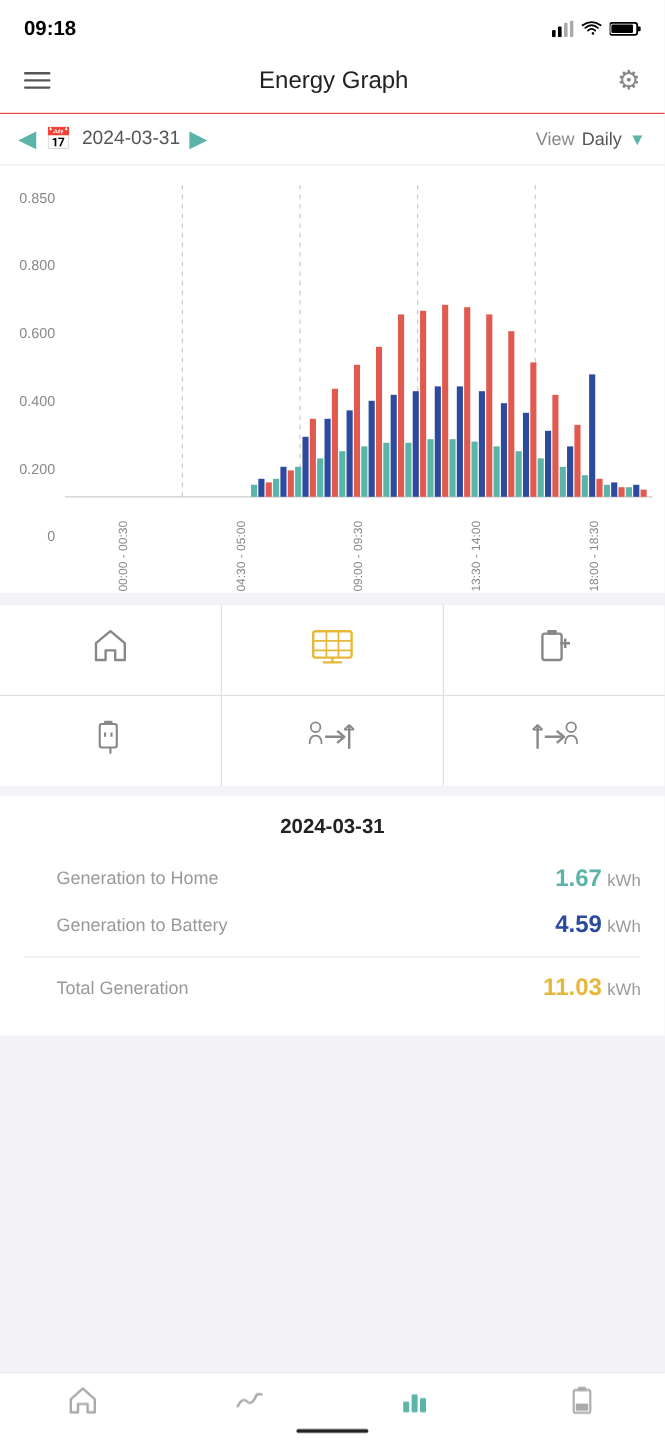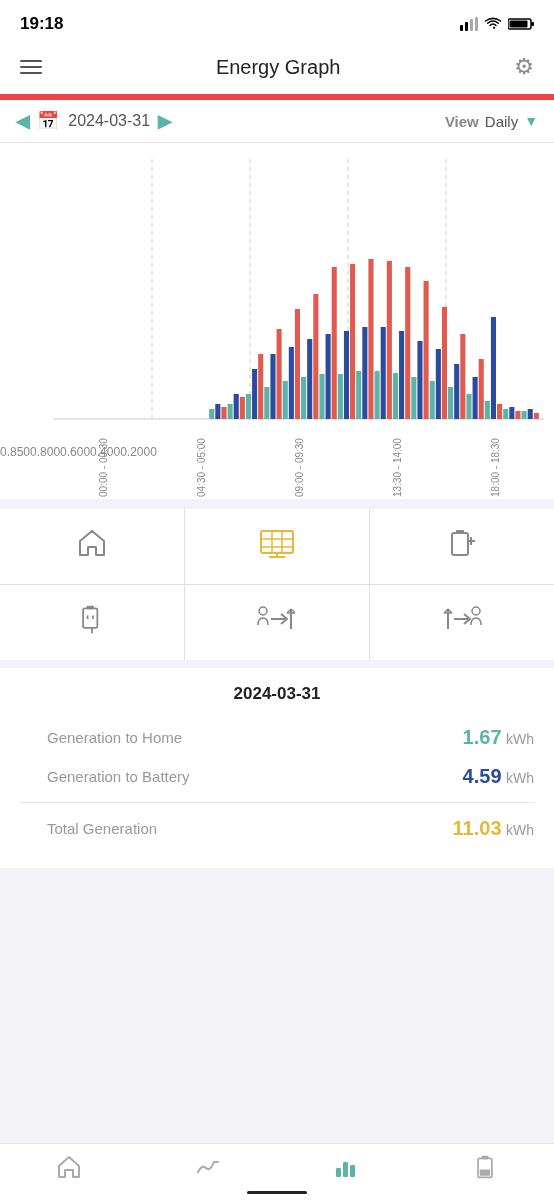--- a/index.html
+++ b/index.html
@@ -33,21 +33,21 @@
       gap: 6px;
     }
 
     
     .header {
       background: #fff;
       display: flex;
       justify-content: space-between;
       align-items: center;
       padding: 10px 20px 14px;
-      border-bottom: 6px solid #ef4444;
+      border-bottom: 1px solid #ef4444;
     }
     .header-title {
       font-size: 20px;
       font-weight: 500;
       color: #222;
       text-align: center;
       flex: 1;
     }
 
     
@@ -79,21 +79,20 @@
       color: #555;
     }
     .view-section {
       display: flex;
       align-items: center;
       gap: 6px;
     }
     .view-label {
       font-size: 15px;
       color: #888;
-      font-weight: bold;
     }
     .view-value {
       font-size: 15px;
       color: #555;
       font-weight: 500;
     }
     .dropdown-arrow {
       color: #5bb4a8;
       font-size: 14px;
     }
@@ -106,21 +105,21 @@
     }
 
     .chart-wrapper {
       display: flex;
       position: relative;
     }
 
     .y-axis {
       width: 54px;
       display: flex;
-      flex-direction: row;
+      flex-direction: column;
       justify-content: space-between;
       align-items: flex-end;
       padding-right: 8px;
       padding-bottom: 40px;
       padding-top: 4px;
       font-size: 12px;
       color: #888;
       height: 340px;
     }
 
@@ -284,21 +283,21 @@
     .page-content {
       padding-bottom: 80px;
     }
   </style>
 </head>
 <body>
 
 <div class="page-content">
 
   <div class="status-bar">
-    <span class="status-time">19:18</span>
+    <span class="status-time">09:18</span>
     <div class="status-icons">
 
       <svg width="18" height="14" viewBox="0 0 18 14">
         <rect x="0" y="8" width="3" height="6" fill="#000" rx="1"></rect>
         <rect x="5" y="5" width="3" height="9" fill="#000" rx="1"></rect>
         <rect x="10" y="2" width="3" height="12" fill="#aaa" rx="1"></rect>
         <rect x="15" y="0" width="3" height="14" fill="#aaa" rx="1"></rect>
       </svg>
 
       <svg width="18" height="14" viewBox="0 0 24 18">

